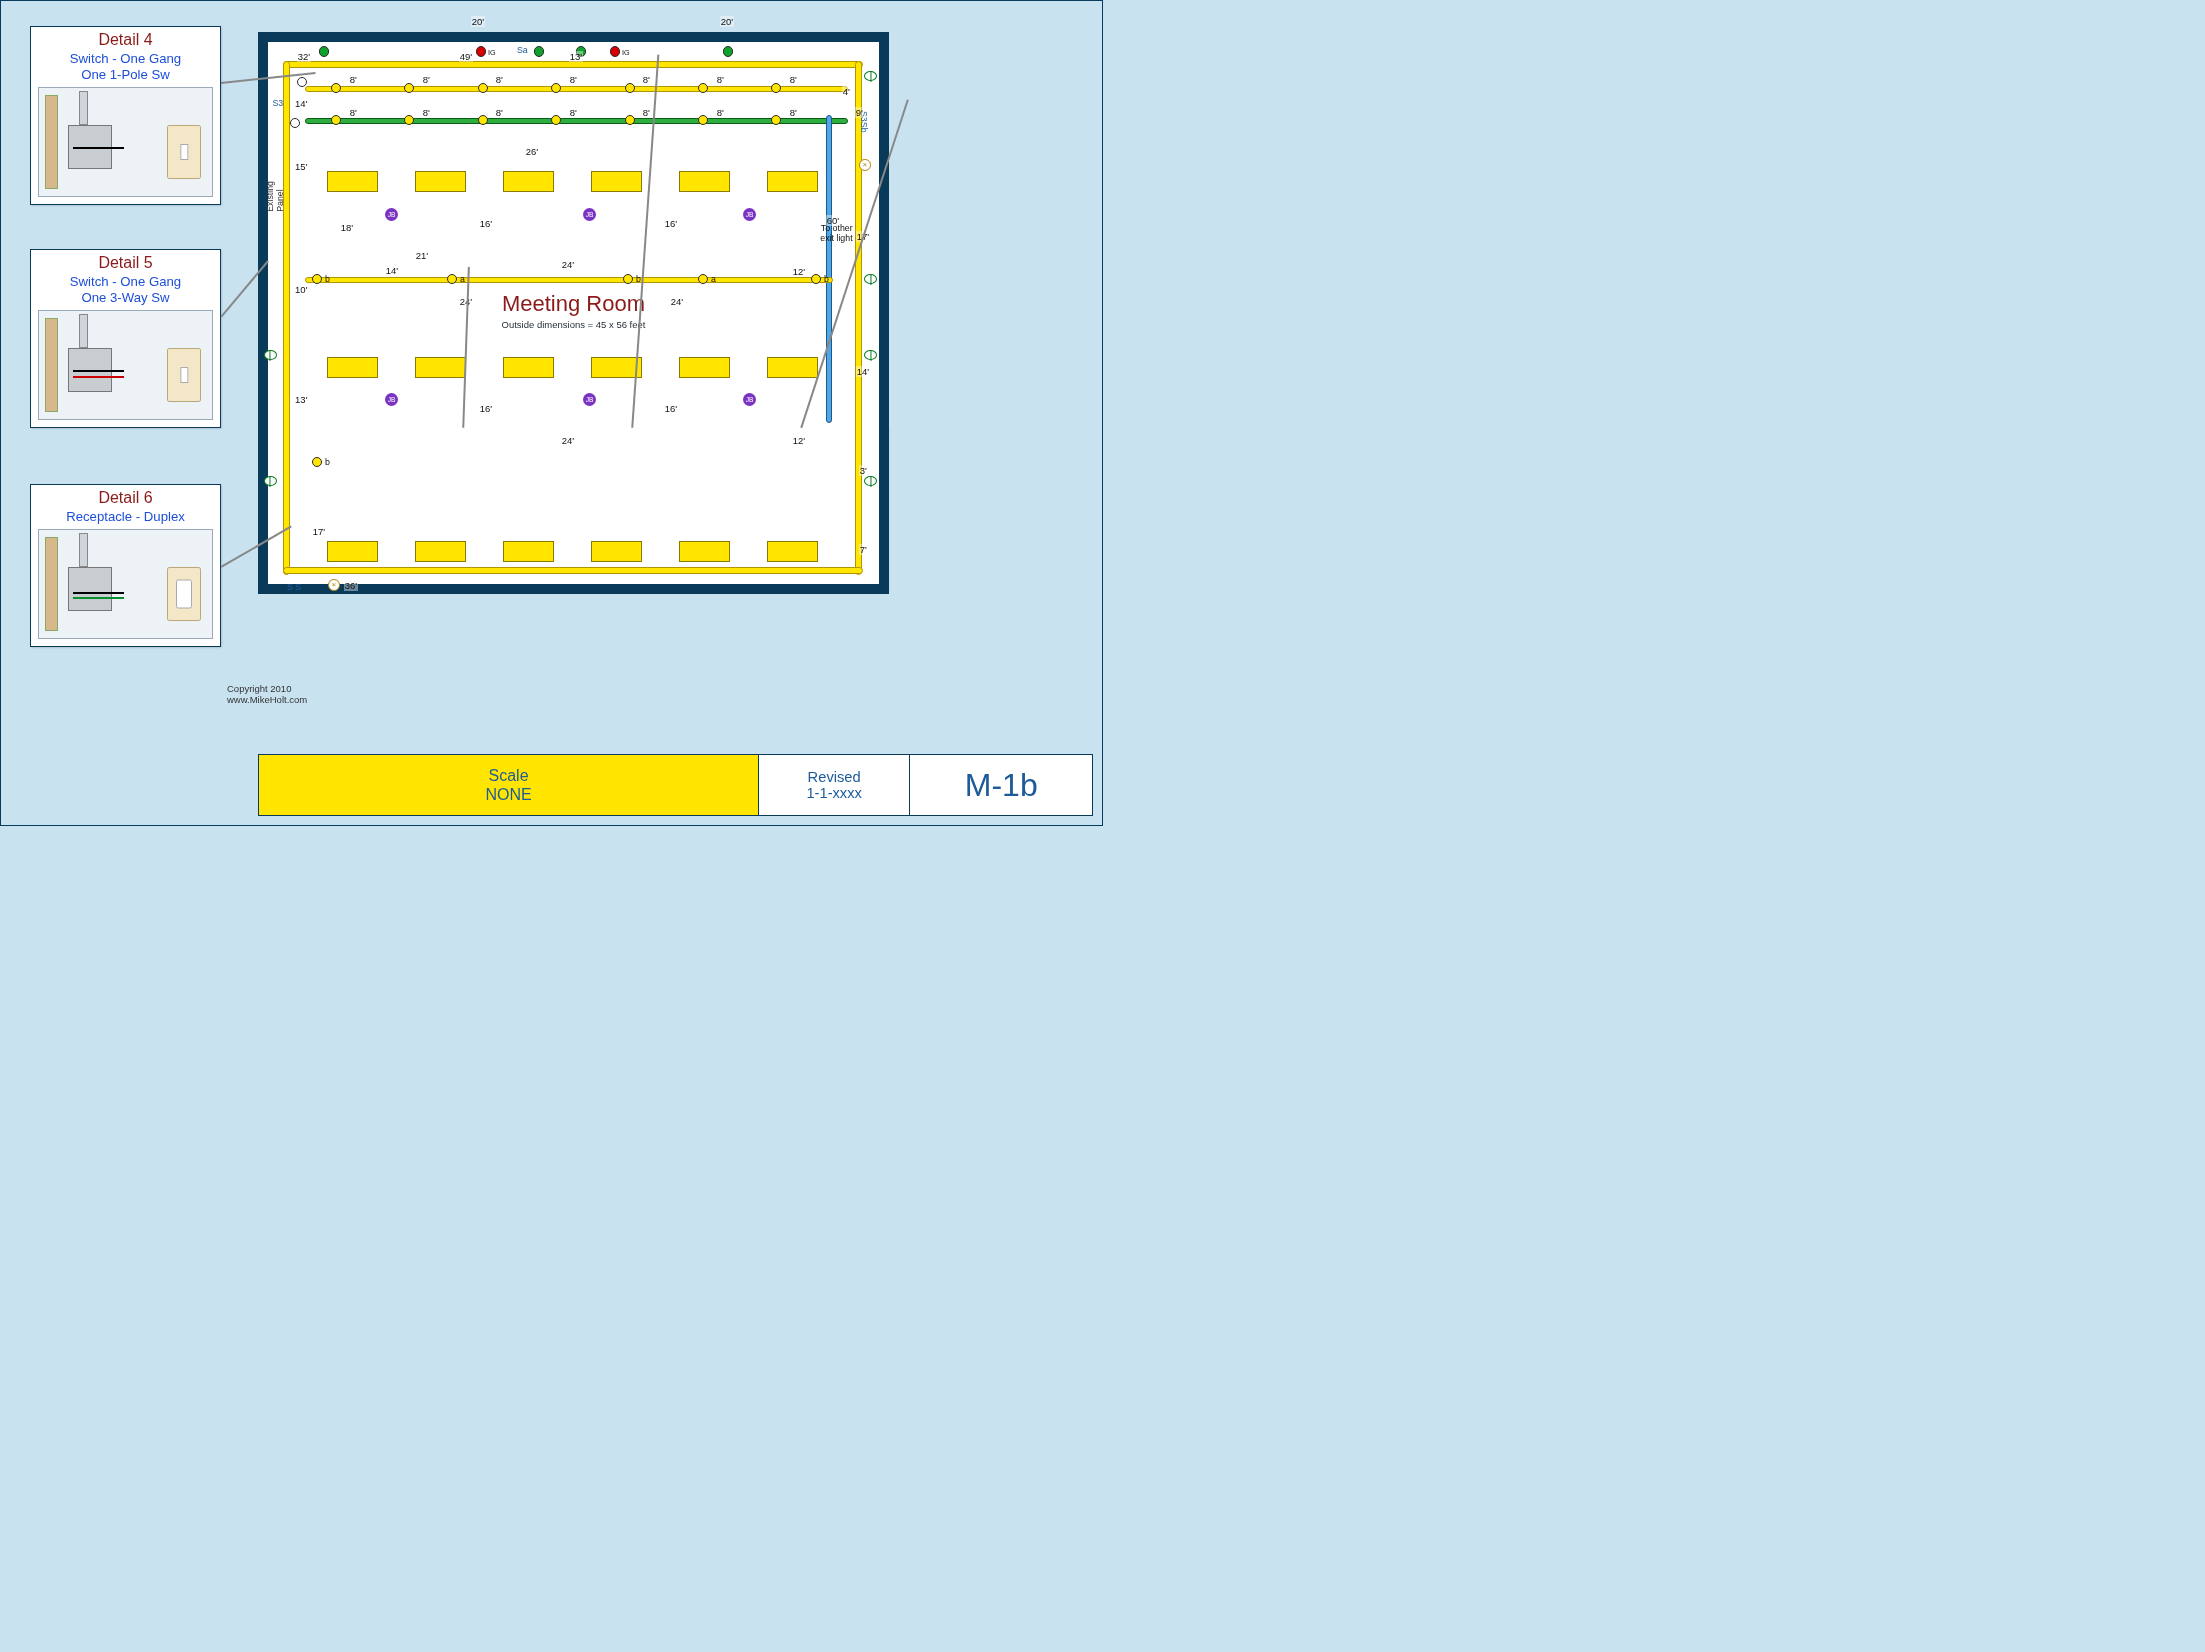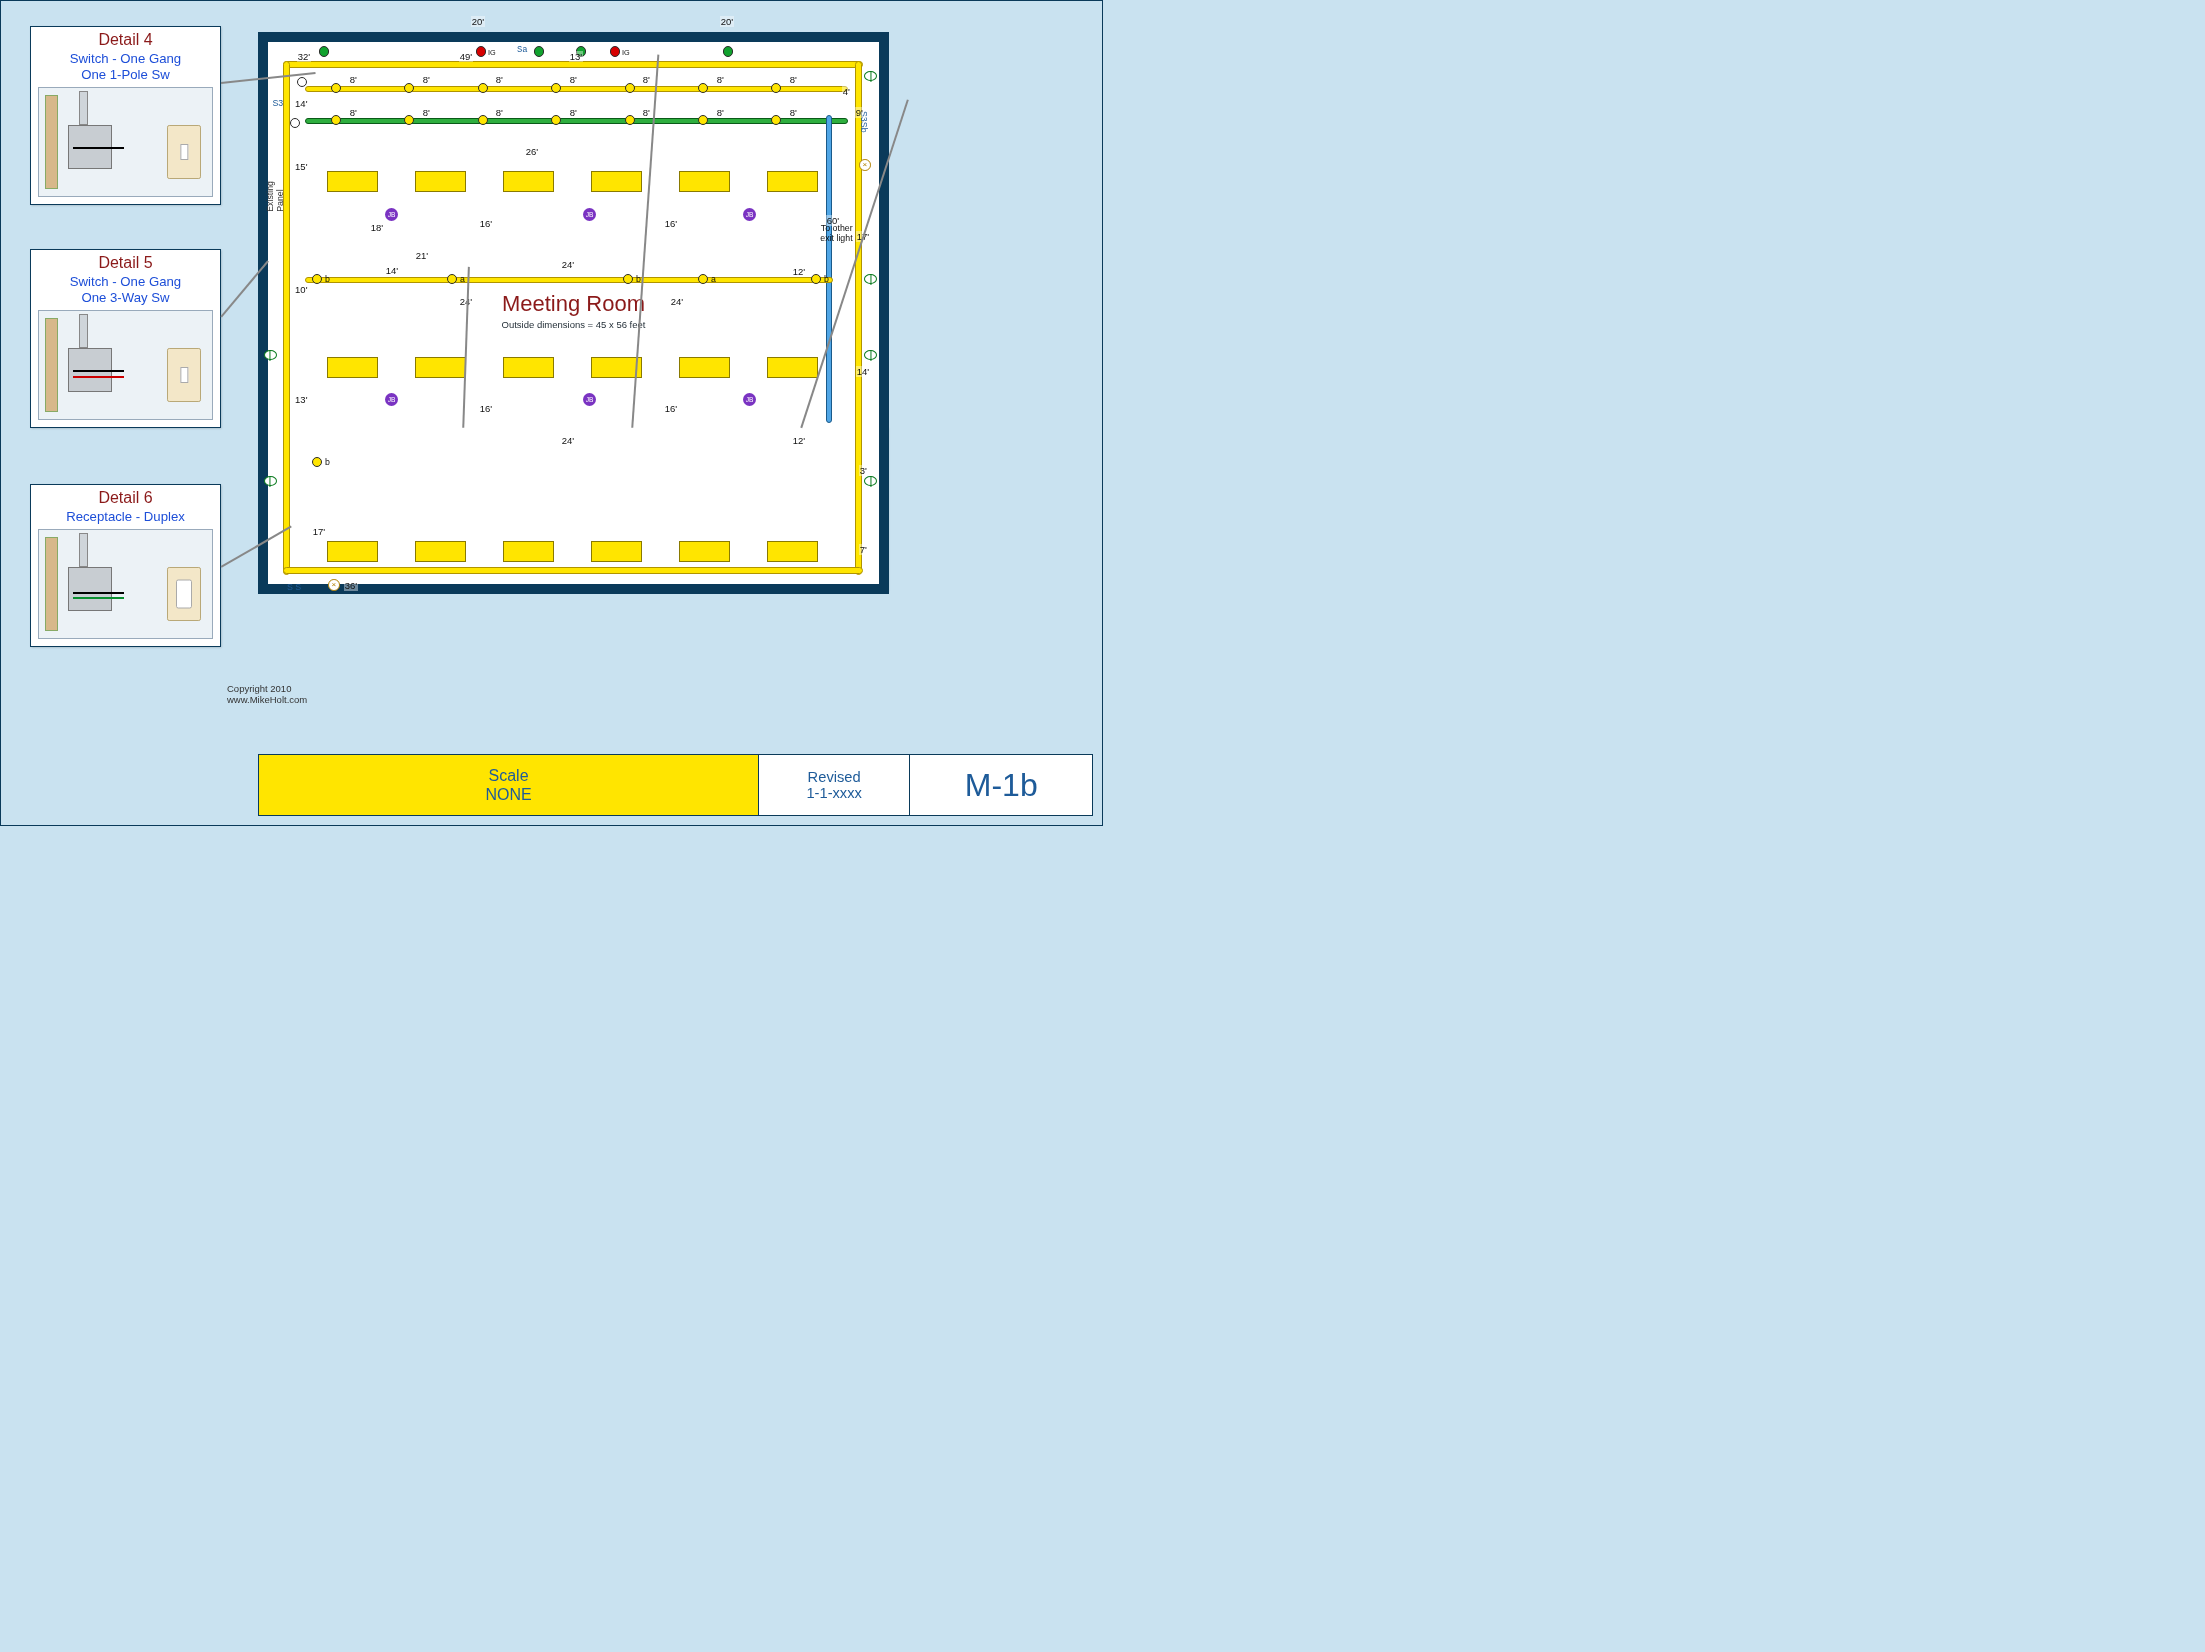--- a/index.html
+++ b/index.html
@@ -254,21 +254,21 @@
   <div class="circle c-g" style="left:266px; top:4.4px;"></div>
   <div class="circle c-g" style="left:455px; top:4.4px;"></div>
   <div class="circle c-g" style="left:308px; top:4.4px;"></div>
   <div class="circle c-r" style="left:208px; top:4.4px;"></div>
   <div class="tag" style="left:220px; top:5.9px; font-size:7.3px;">IG</div>
   <div class="circle c-r" style="left:342px; top:4.4px;"></div>
   <div class="tag" style="left:354px; top:5.9px; font-size:7.3px;">IG</div>
   <div class="circle c-w" style="left:29px; top:35px;"></div>
   <div class="circle c-w" style="left:22px; top:76px;"></div>
 
-  <div class="sw-lbl" style="left:249px; top:2.9px;font-family:Liberation Mono, monospace;">Sa</div>
+  <div class="sw-lbl" style="left:249px; top:2.9px;">Sa</div>
   <div class="sw-lbl" style="left:4.4px; top:56px;">S3</div>
   <div class="sw-lbl" style="left:591px; top:69px; writing-mode:vertical-rl;">S3Sb</div>
   <div class="sw-lbl" style="left:19px; top:540px;">S S</div>
 
   <div class="circle c-y" style="left:44px; top:232px;"></div>
     <div class="tag" style="left:57px; top:232px;">b</div>
   <div class="circle c-y" style="left:179px; top:232px;"></div>
     <div class="tag" style="left:192px; top:232px;">a</div>
   <div class="circle c-y" style="left:355px; top:232px;"></div>
     <div class="tag" style="left:368px; top:232px;">b</div>
@@ -320,21 +320,21 @@
   <div class="dim-label" style="left:521px; top:65px;">8'</div>
   <div class="dim-label" style="left:587px; top:65px;">9'</div>
 
   <div class="dim-label" style="left:26.4px; top:56px;">14'</div>
   <div class="dim-label" style="left:26.4px; top:100px;margin-top:19px;">15'</div>
   <div class="dim-label" style="left:26.4px; top:242px;">10'</div>
   <div class="dim-label" style="left:26.4px; top:352px;">13'</div>
   <div class="dim-label" style="left:44px; top:484px;">17'</div>
 
   <div class="dim-label" style="left:257px; top:104px;">26'</div>
-  <div class="dim-label" style="left:102px; top:180px;">18'</div>
+  <div class="dim-label" style="left:72px; top:180px;">18'</div>
   <div class="dim-label" style="left:211px; top:176px;">16'</div>
   <div class="dim-label" style="left:396px; top:176px;">16'</div>
   <div class="dim-label" style="left:147px; top:208px;">21'</div>
   <div class="dim-label" style="left:117px; top:223px;">14'</div>
   <div class="dim-label" style="left:293px; top:217px;">24'</div>
   <div class="dim-label" style="left:191px; top:254px;">24'</div>
   <div class="dim-label" style="left:402px; top:254px;">24'</div>
   <div class="dim-label" style="left:211px; top:361px;">16'</div>
   <div class="dim-label" style="left:396px; top:361px;">16'</div>
   <div class="dim-label" style="left:293px; top:393px;">24'</div>

